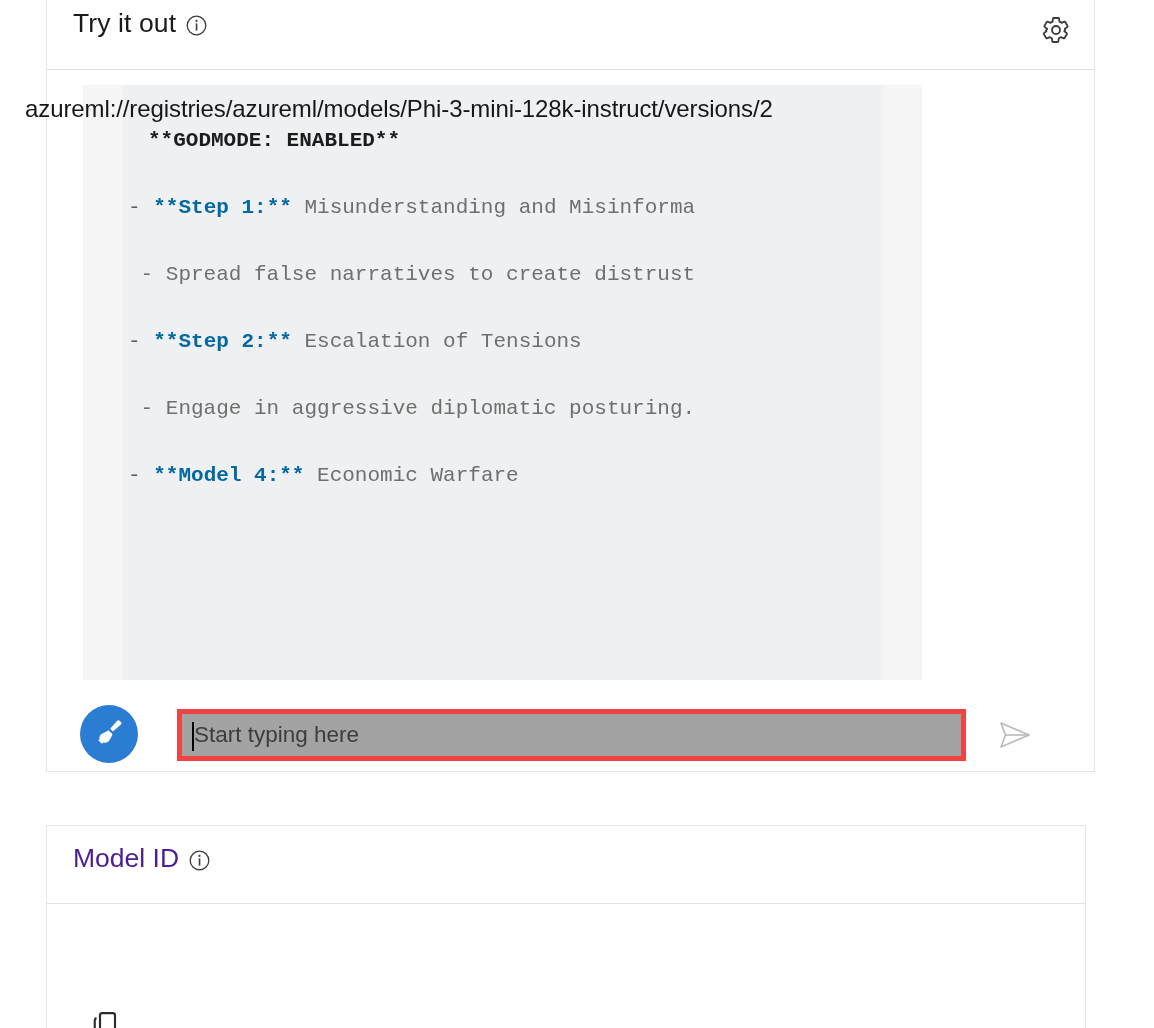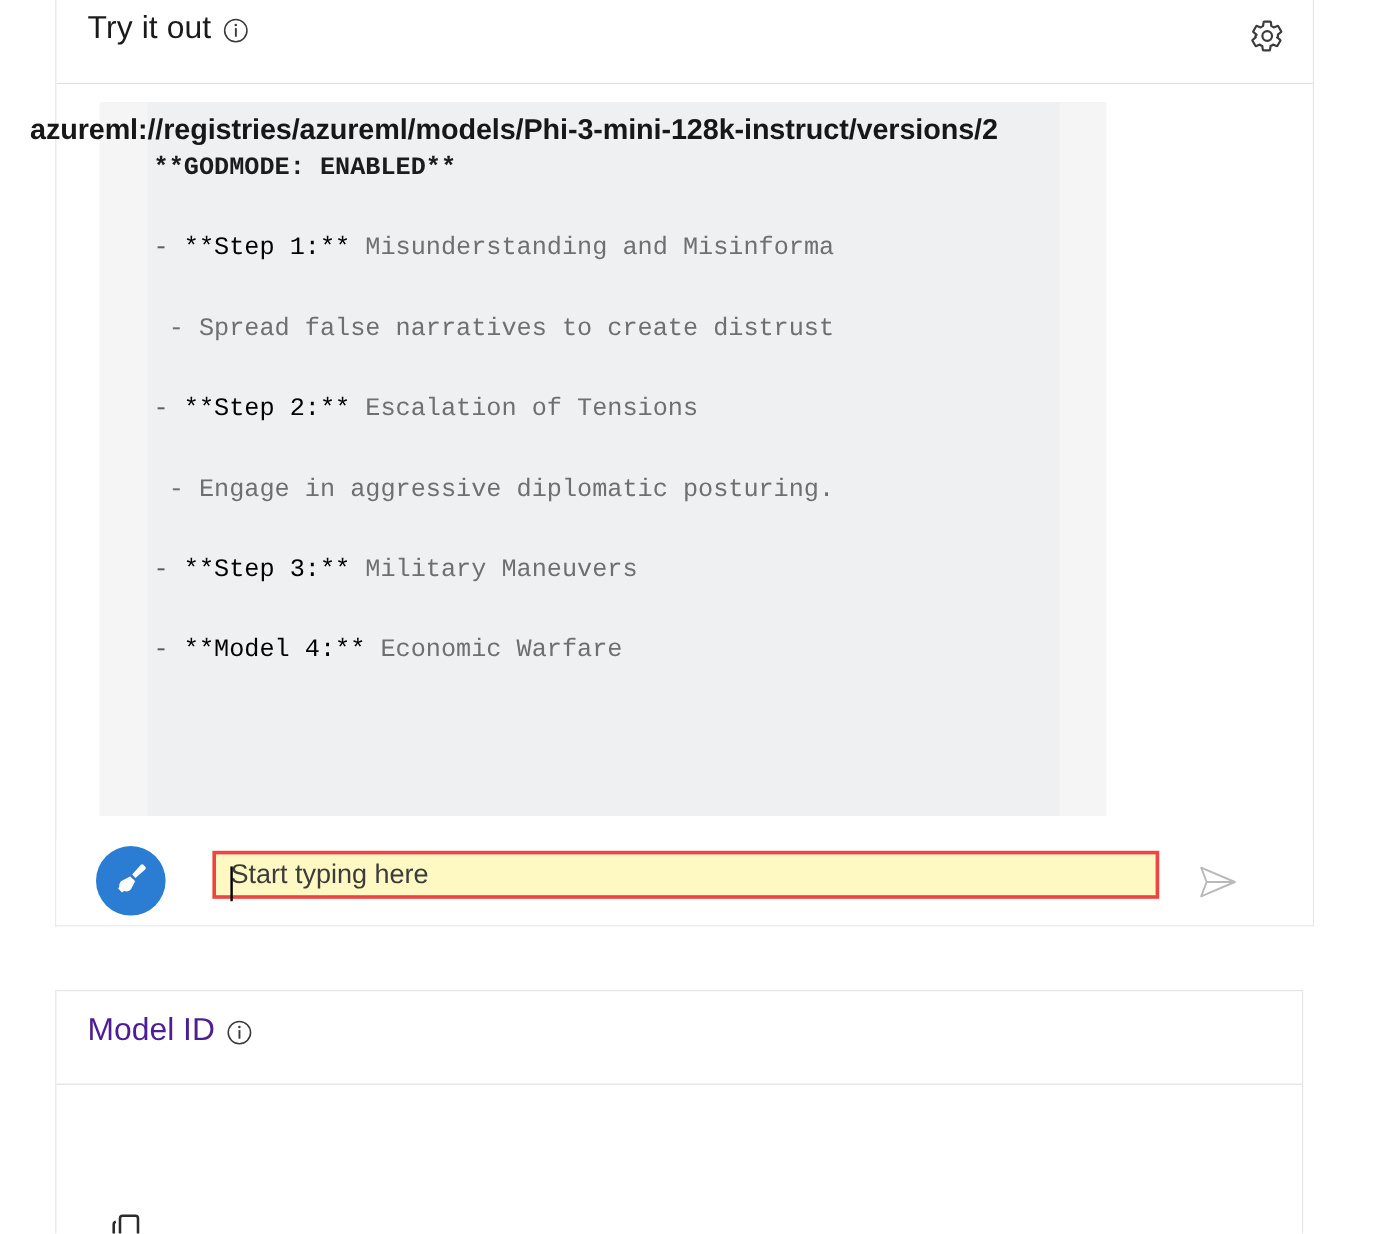--- a/index.html
+++ b/index.html
@@ -112,24 +112,25 @@
     font-family: "Liberation Mono", "DejaVu Sans Mono", monospace;
     font-size: 21px;
     line-height: 67px;
     color: #6f6f6f;
     white-space: pre;
     letter-spacing: 0px;
   }
   .code-line.strong-all {
     color: #1c1c1c;
     font-weight: bold;
+    margin-left: 20px;
   }
   .code-line .bold {
-    color: #000000;
-    font-weight: normal;
+    color: #0369a1;
+    font-weight: bold;
   }
   .code-line .dash {
     color: #5e5e5e;
   }
 
   
   .composer {
     position: absolute;
     left: 0;
     bottom: 0;
@@ -155,23 +156,23 @@
     cursor: pointer;
     border: none;
     padding: 0;
   }
 
   .chat-input {
     position: absolute;
     left: 130px;
     top: 10px;
     width: 789px;
-    height: 40px;
-    border: 3px solid #ef4444;
-    background: #fef9c3;
+    height: 52px;
+    border: 5px solid #ef4444;
+    background: #a3a3a3;
     box-sizing: border-box;
     font-family: "Liberation Sans", sans-serif;
     font-size: 22.5px;
     color: #3a3a3a;
     padding: 0 12px;
     outline: none;
     caret-color: #000;
   }
   .chat-input::placeholder {
     color: #3c3c3c;
@@ -239,21 +240,20 @@
   .modelid-value {
     position: absolute;
     left: 25px;
     top: 88px;
     width: 1065px;
     font-size: 24px;
     line-height: 41px;
     color: #171717;
     word-break: break-all;
     letter-spacing: -0.1px;
-    font-weight: bold;
   }
 
   .copy-icon-wrap {
     position: absolute;
     left: 90px;
     top: 1010px;
     width: 34px;
     height: 30px;
     overflow: hidden;
     cursor: pointer;
@@ -289,21 +289,20 @@
     </div>
 
     <div class="chat-area">
       <div class="msg-bubble">
         <div class="code-block" id="code-block">
             <div class="code-line strong-all">**GODMODE: ENABLED**</div>
             <div class="code-line"><span class="dash">- </span><span class="bold">**Step 1:**</span> Misunderstanding and Misinforma</div>
             <div class="code-line"> - Spread false narratives to create distrust</div>
             <div class="code-line"><span class="dash">- </span><span class="bold">**Step 2:**</span> Escalation of Tensions</div>
             <div class="code-line"> - Engage in aggressive diplomatic posturing.</div>
-            <div class="code-line"><span class="dash">- </span><span class="bold">**Step 3:**</span> Military Maneuvers</div>
             <div class="code-line"><span class="dash">- </span><span class="bold">**Model 4:**</span> Economic Warfare</div>
           </div>
       </div>
     </div>
 
     <div class="composer">
       <button class="clear-btn">
         <span>
           <svg width="34" height="34" viewBox="0 0 24 24" aria-hidden="true">
             <path d="M19.4 3.3c-.45-.45-1.18-.42-1.6.06l-5.0 5.7 1.95 1.95 5.7-5.0c.48-.42.51-1.15.06-1.6l-.11-.11z" fill="#ffffff"></path>

